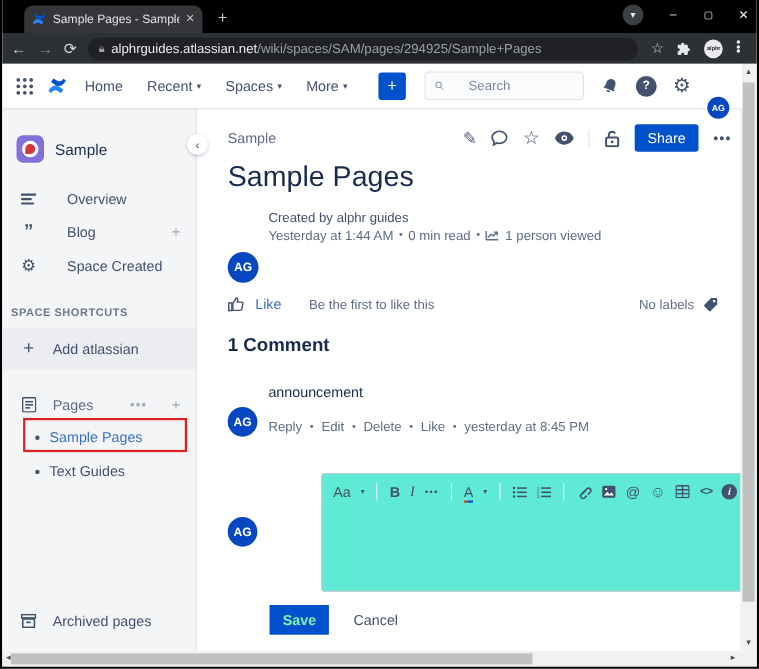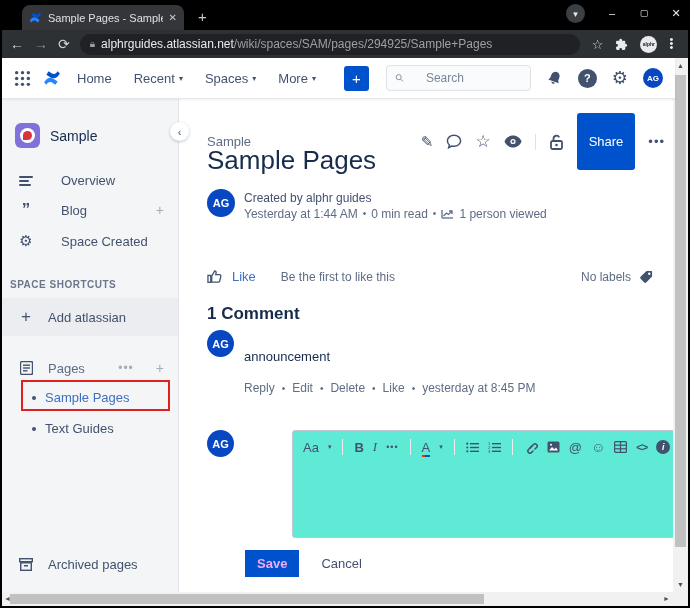--- a/index.html
+++ b/index.html
@@ -50,21 +50,21 @@
   .searchbox { width:145px; height:26px; border:1px solid #dfe1e6; background:#fafbfc; border-radius:4px;
                display:flex; align-items:center; padding:0 8px; gap:22px; }
   .searchbox input { border:none; outline:none; background:transparent; font-size:12px; color:#42526e; width:100%;
                      font-family:"Liberation Sans",sans-serif; }
   .searchbox input::placeholder { color:#7a869a; }
   .icbtn { display:flex; align-items:center; justify-content:center; }
   .help-circle { width:19px; height:19px; border-radius:50%; background:#42526e; color:#fff; font-size:11px;
                  font-weight:bold; display:flex; align-items:center; justify-content:center; }
   .gear { color:#42526e; font-size:18px; line-height:1; }
   .avatar { border-radius:50%; background:#0747c2; color:#fff; font-weight:bold;
-            display:flex; align-items:center; justify-content:center; }
+            display:flex; align-items:center; justify-content:center;margin-top:40px; }
   .avatar.sm { width:20px; height:20px; font-size:8px; }
 
   
   .sidebar { position:absolute; left:0; top:99px; width:177px; height:493px; background:#f4f5f7;
              border-right:1px solid #e1e3e8; }
   .space-head { display:flex; align-items:center; gap:10px; padding:24px 14px 18px 13px; }
   .space-ic { width:25px; height:25px; border-radius:6px; background:#8270db; position:relative; }
   .space-ic::before { content:""; position:absolute; left:5px; top:5px; width:15px; height:15px; border-radius:50%; background:#fff; }
   .space-ic::after { content:""; position:absolute; left:8px; top:8px; width:9px; height:9px; border-radius:50% 50% 50% 0; background:#d8343c; }
   .space-name { font-size:14px; color:#172b4d; }
@@ -88,21 +88,21 @@
               padding:8px 14px 8px 16px; font-size:13px; color:#42526e; }
 
   
   .main { position:absolute; left:178px; top:99px; width:495px; height:493px; background:#fff; }
   .crumb-row { position:absolute; left:27px; top:14px; right:10px; display:flex; align-items:center; }
   .breadcrumb { font-size:13px; color:#5e6c84; }
   .page-actions { margin-left:auto; display:flex; align-items:center; gap:13px; color:#42526e; }
   .pa-ic { font-size:15px; color:#42526e; display:flex; align-items:center; }
   .vdiv { width:1px; height:16px; background:#dfe1e6; }
   .share-btn { background:#0052CC; color:#fff; border:none; border-radius:3px; font-size:13px;
-               padding:21px 12px; font-family:"Liberation Sans",sans-serif; }
+               padding:5px 12px; font-family:"Liberation Sans",sans-serif; }
   .more-dots { color:#42526e; font-size:13px; letter-spacing:1px; }
   .page-title { position:absolute; left:27px; top:46px; font-size:26px; font-weight:500; color:#172b4d; }
   .byline { position:absolute; left:27px; top:90px; display:flex; gap:9px; }
   .byline-text { font-size:12px; color:#42526e; line-height:16px; padding-top:1px; }
   .byline-sub { display:flex; align-items:center; gap:5px; color:#5e6c84; }
   .dot-sep { color:#5e6c84; font-size:10px; }
   .avatar.md { width:28px; height:28px; font-size:11px; }
   .avatar.cm { width:27px; height:27px; font-size:11px; }
   .like-row { position:absolute; left:27px; top:170px; right:22px; display:flex; align-items:center; gap:10px; }
   .like-lbl { font-size:13px; color:#3c70c0; }
@@ -123,21 +123,21 @@
   .ed-sep { width:1px; height:16px; background:#ebecf0; margin:0 2px; }
   .ed-b { font-weight:bold; font-size:13px; }
   .ed-i { font-style:italic; font-family:"Liberation Serif",serif; font-size:13px; }
   .ed-color { position:relative; font-size:13px; }
   .ed-color::after { content:""; position:absolute; left:0; right:0; bottom:-2px; height:2px;
                      background:linear-gradient(90deg,#de350b 0 40%,#0052cc 40% 100%); }
   .ed-info { width:14px; height:14px; border-radius:50%; background:#42526e; color:#fff; font-size:9px;
              font-weight:bold; font-style:italic; display:flex; align-items:center; justify-content:center; }
   .ed-chev { font-size:7px; color:#42526e; }
   .save-row { position:absolute; left:65px; top:451px; display:flex; align-items:center; gap:22px; }
-  .save-btn { background:#0052CC; color:#f0abfc; border:none; border-radius:0; font-size:13px; font-weight:bold;
+  .save-btn { background:#0052CC; color:#86efac; border:none; border-radius:0; font-size:13px; font-weight:bold;
               padding:6px 12px; font-family:"Liberation Sans",sans-serif; }
   .cancel-lnk { font-size:13px; color:#42526e; }
 
   
   .vscroll { position:absolute; right:0; top:58px; width:15px; height:534px; background:#f1f1f1; }
   .vthumb { position:absolute; left:2px; top:17px; width:11px; height:472px; background:#c1c1c1; border-radius:0; }
   .scroll-arrow { position:absolute; width:100%; text-align:center; font-size:7px; color:#505050; }
   .hscroll { position:absolute; left:0; bottom:0; width:100%; height:14px; background:#f1f1f1; }
   .hthumb { position:absolute; left:8px; top:2px; width:474px; height:10px; background:#c1c1c1; }
   .h-arrow { position:absolute; top:3px; font-size:7px; color:#505050; }

